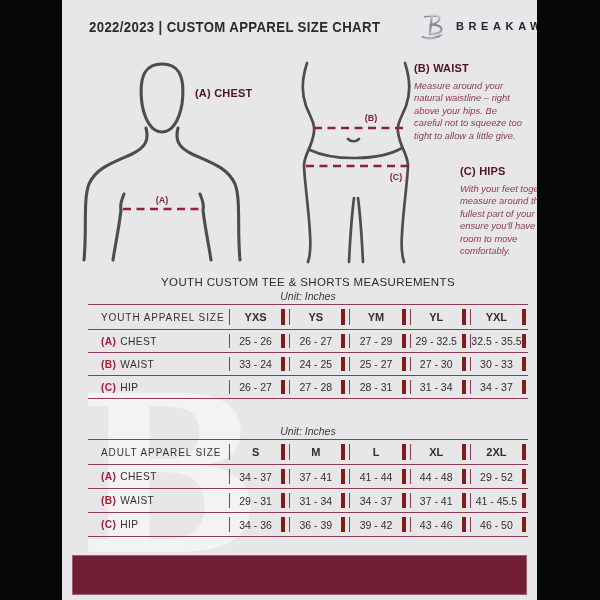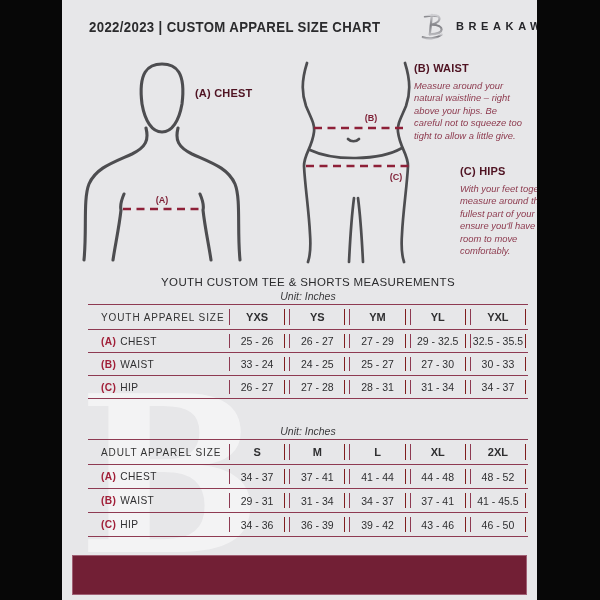--- a/index.html
+++ b/index.html
@@ -41,21 +41,21 @@
   
   .size-table { position:absolute; left:26px; width:440px; z-index:2; }
   .youth-table { top:304px; } .adult-table { top:439px; }
   .trow { display:grid; grid-template-columns:139px repeat(5, 1fr); align-items:stretch;
     border-bottom:1.5px solid #8e3a52; }
   .thead { border-top:1.5px solid #8e3a52; height:26px;text-align:right; }
   .youth-table .tdata { height:23px; }
   .adult-table .tdata { height:24px; }
   .cell { display:flex; align-items:center; justify-content:center;
     font-size:10.5px; color:#2f2f31; }
-  .cell.value { border-left:1px solid #8e3a52; border-right:1px solid #7f1d1d; margin:4px 2px; }
+  .cell.value { border-left:1px solid #8e3a52; border-right:4px solid #7f1d1d; margin:4px 2px; }
   .thead .cell { font-weight:bold; font-size:11px; }
   .cell.rowlabel { justify-content:flex-start; padding-left:13px; font-size:10.2px; letter-spacing:.4px; }
   .thead .rowlabel { font-weight:normal; font-size:10px; letter-spacing:.9px; color:#333; }
   .pre { color:#a11f38; font-weight:bold; margin-right:4px; }
 
   
   .footer-bar { position:absolute; left:10px; top:555px; width:455px; height:40px; z-index:2;
     background:#721f35; border:1.5px solid #a06074; }
 </style>
 </head>
@@ -189,21 +189,21 @@
       </div>
       <div class="trow tdata">
         <div class="cell rowlabel">
           <span class="pre">(A)</span>
           <span>CHEST</span>
         </div>
         <div class="cell value">34 - 37</div>
         <div class="cell value">37 - 41</div>
         <div class="cell value">41 - 44</div>
         <div class="cell value">44 - 48</div>
-        <div class="cell value">48 - 52</div>
+        <div class="cell value">29 - 52</div>
       </div>
       <div class="trow tdata">
         <div class="cell rowlabel">
           <span class="pre">(B)</span>
           <span>WAIST</span>
         </div>
         <div class="cell value">29 - 31</div>
         <div class="cell value">31 - 34</div>
         <div class="cell value">34 - 37</div>
         <div class="cell value">37 - 41</div>

